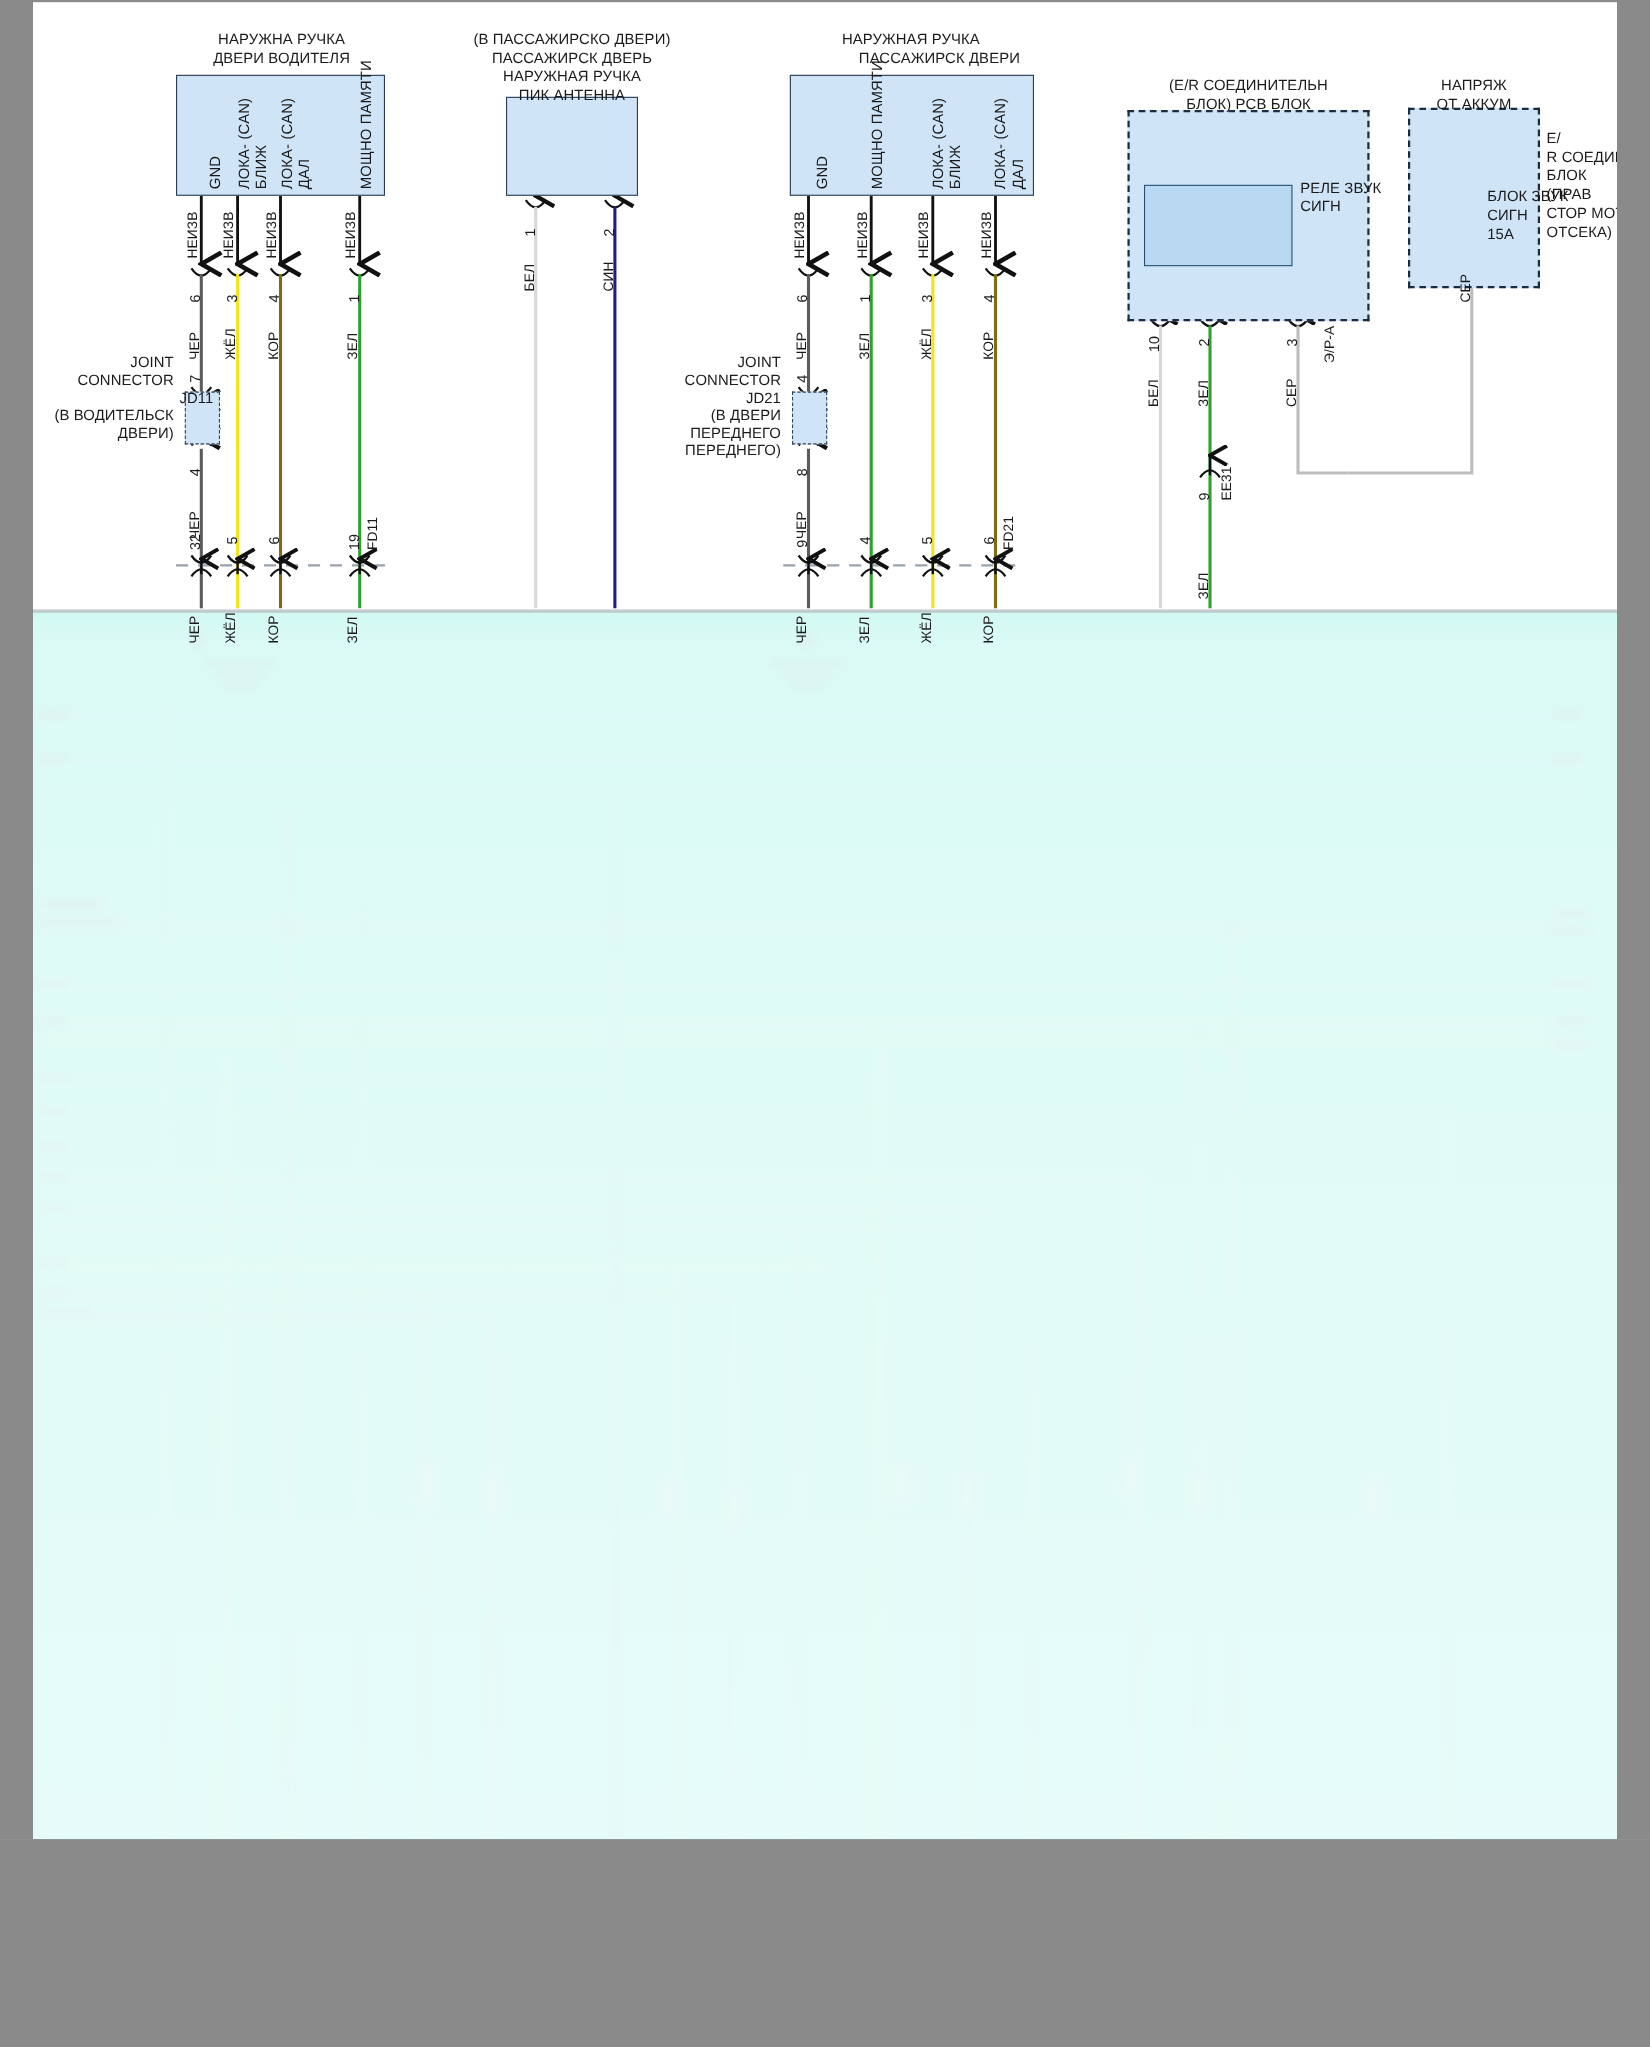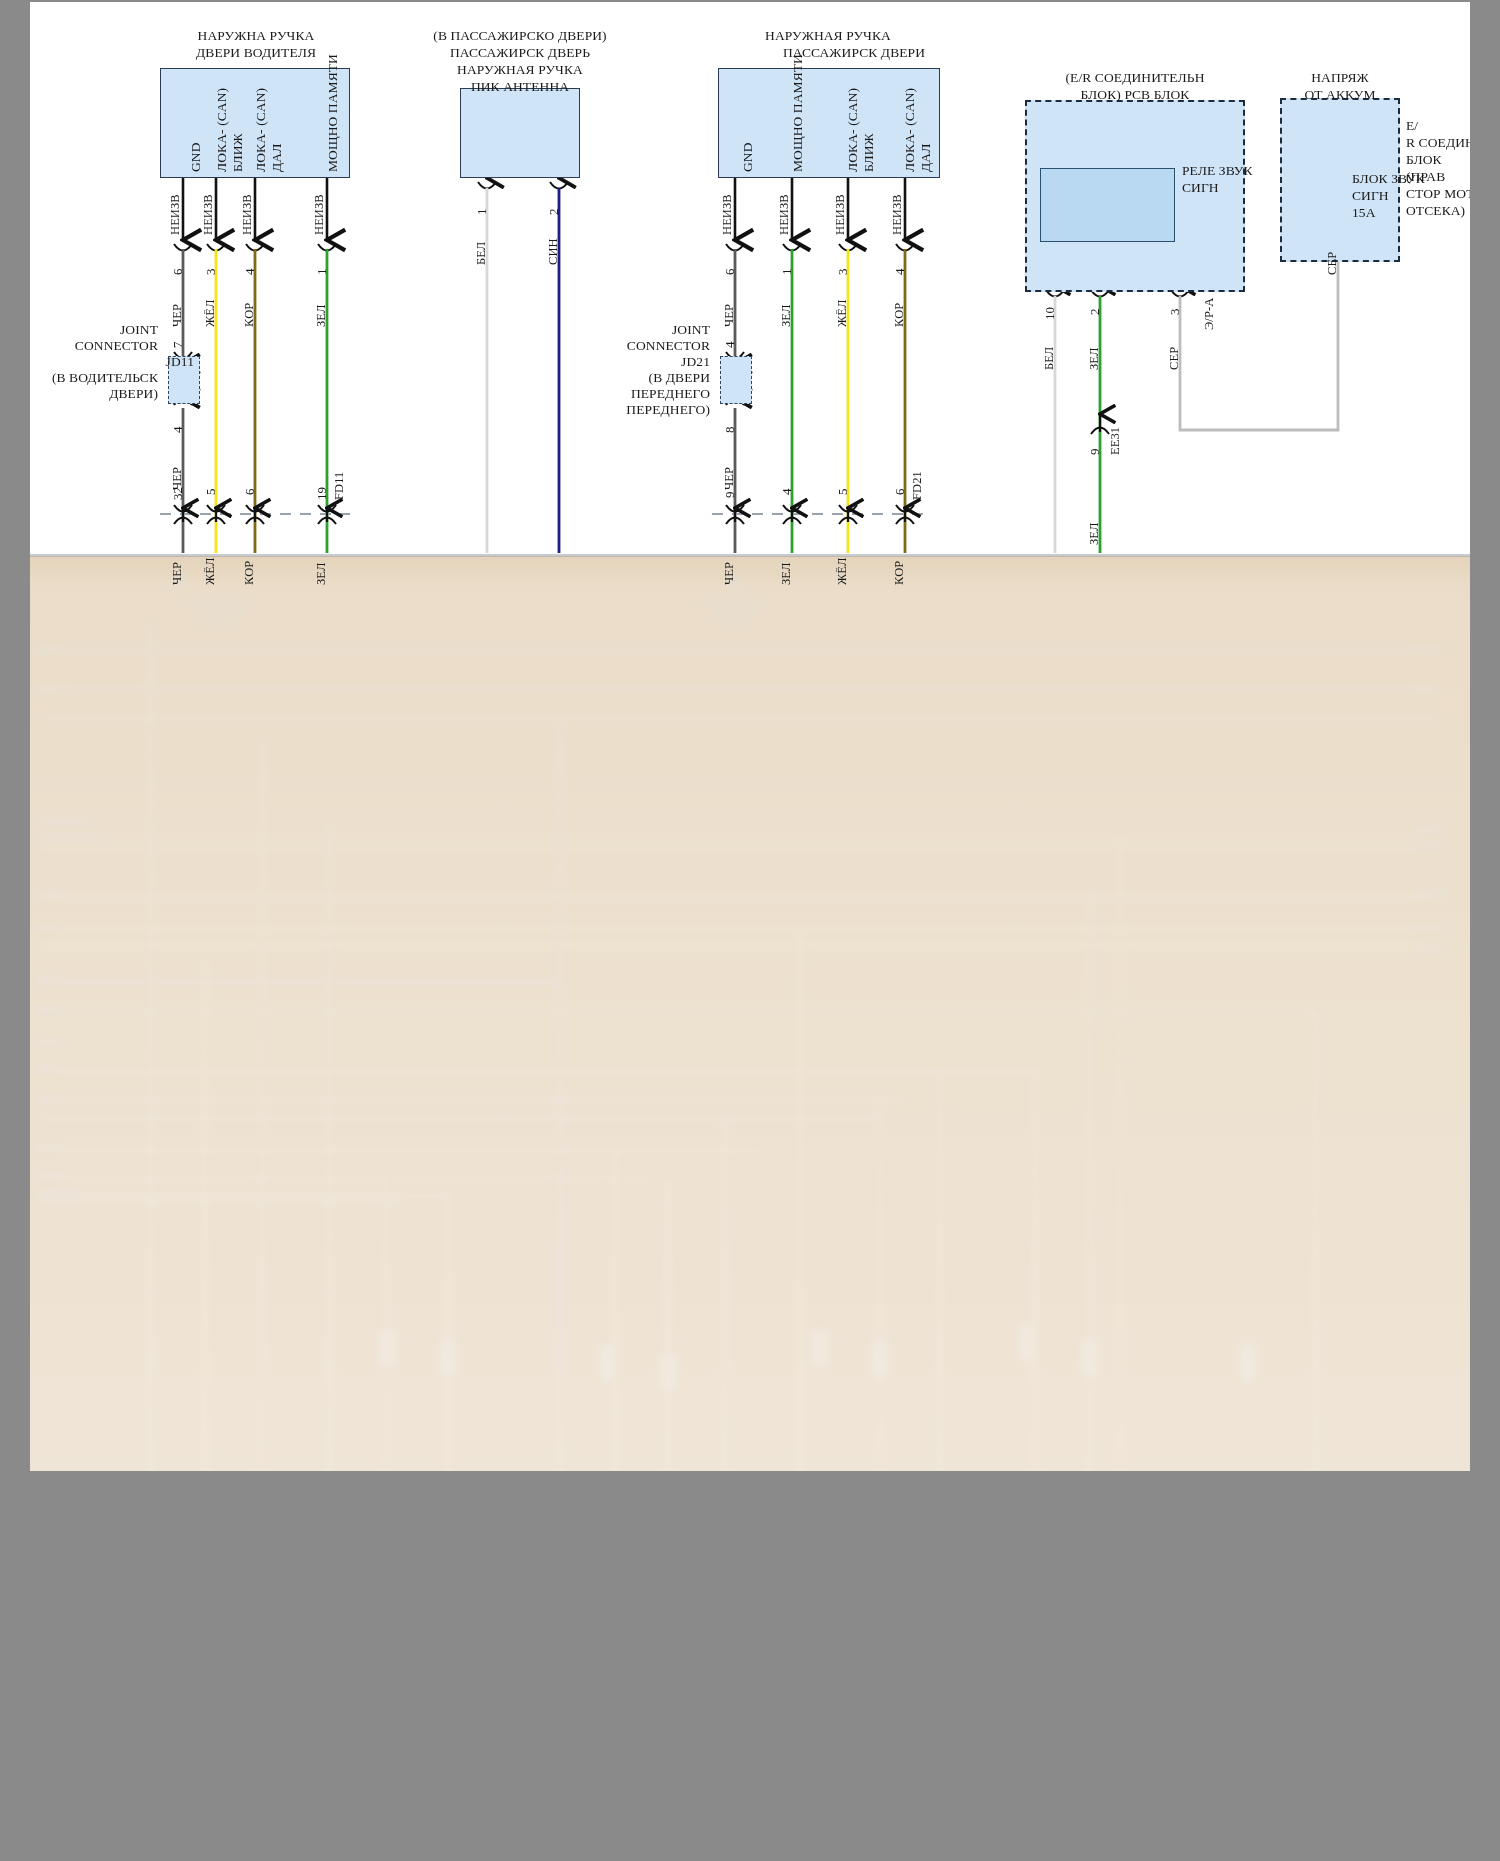--- a/index.html
+++ b/index.html
@@ -1,17 +1,17 @@
 <!DOCTYPE html>
 <html><head>
 <meta charset="utf-8">
 <style>
   html,body{margin:0;padding:0;background:#8a8a8a;}
   body{font-family:"Liberation Sans","DejaVu Sans",sans-serif;}
-  #page{position:relative;width:1500px;height:1471px;background:#a16207;overflow:hidden;font-family:Liberation Serif, serif;}
+  #page{position:relative;width:1500px;height:1672px;background:#5eead4;overflow:hidden;}
   
   .txt{position:absolute;font-size:13.5px;color:#1a1a1a;line-height:15.5px;white-space:pre;letter-spacing:.1px;}
   .txt.c{text-align:center;transform:translateX(-50%);}
   .txt.r{text-align:right;transform:translateX(-100%);}
   .vtxt{position:absolute;font-size:13.5px;color:#1a1a1a;white-space:nowrap;
         transform-origin:0 0;transform:rotate(-90deg);letter-spacing:.1px;}
   .vtxt.sm{font-size:12.5px;}
   .vtxt.num{font-size:13px;}
   
   .cbox{position:absolute;background:#cfe4f7;border:1.6px solid #2a3b52;box-sizing:border-box;}

